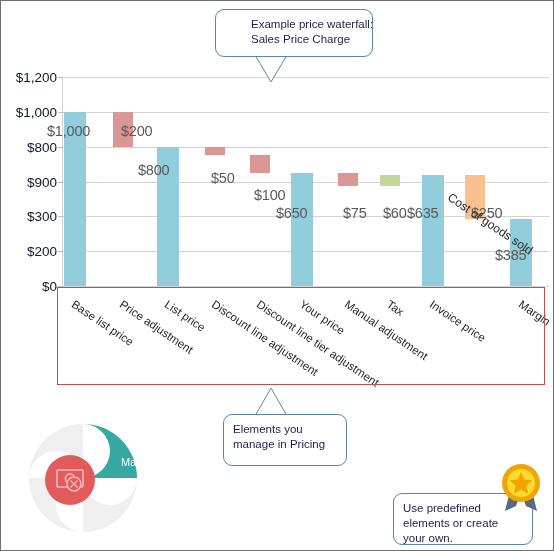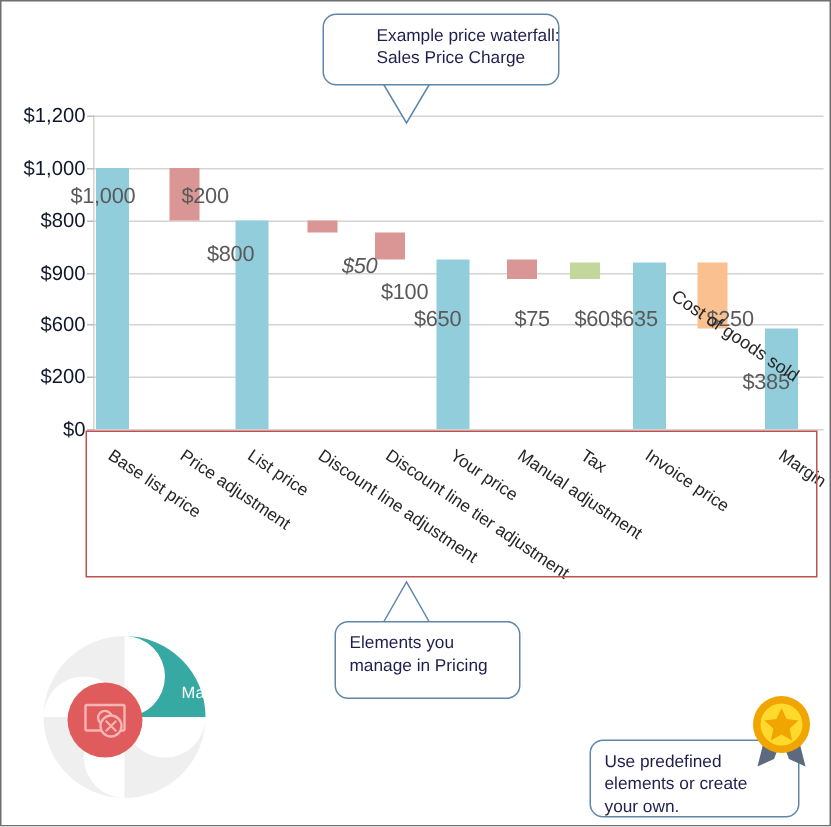--- a/index.html
+++ b/index.html
@@ -149,21 +149,21 @@
 </head>
 <body>
 
 <div id="page">
 
   <div id="ylabels">
       <div class="ylabel" style="top: 0px;">$1,200</div>
       <div class="ylabel" style="top: 34.8333px;">$1,000</div>
       <div class="ylabel" style="top: 69.6667px;">$800</div>
       <div class="ylabel" style="top: 104.5px;">$900</div>
-      <div class="ylabel" style="top: 139.333px;">$600</div>
+      <div class="ylabel" style="top: 139.333px;">$300</div>
       <div class="ylabel" style="top: 174.167px;">$200</div>
       <div class="ylabel" style="top: 209px;">$0</div>
     </div>
 
   <div id="plot">
     <div class="axis-line"></div>
     <div id="gridlines">
         <div class="gridline" style="top: 0px;"></div>
         <div class="gridline" style="top: 34.8333px;"></div>
         <div class="gridline" style="top: 69.6667px;"></div>
@@ -191,21 +191,21 @@
         <div class="bar" style="left: 275px; top: 95.7917px; width: 20px; height: 13.0625px; background: rgb(217, 150, 148);"></div>
         <div class="bar" style="left: 317px; top: 98.4042px; width: 20px; height: 10.45px; background: rgb(195, 214, 155);"></div>
         <div class="bar" style="left: 359px; top: 98.4042px; width: 22px; height: 110.596px; background: rgb(146, 205, 220);"></div>
         <div class="bar" style="left: 402px; top: 98.4042px; width: 20px; height: 43.5417px; background: rgb(250, 192, 144);"></div>
         <div class="bar" style="left: 447px; top: 141.946px; width: 22px; height: 67.0542px; background: rgb(146, 205, 220);"></div>
       </div>
     <div id="bar-labels">
         <div class="bar-label" style="left: -16px; top: 46px;">$1,000</div>
         <div class="bar-label" style="left: 58px; top: 46px;">$200</div>
         <div class="bar-label" style="left: 75px; top: 85px;">$800</div>
-        <div class="bar-label" style="left: 165px; top: 93px; font-style: italic;">$50</div>
+        <div class="bar-label" style="left: 148px; top: 93px;">$50</div>
         <div class="bar-label" style="left: 191px; top: 110px;">$100</div>
         <div class="bar-label" style="left: 213px; top: 128px;">$650</div>
         <div class="bar-label" style="left: 280px; top: 128px;">$75</div>
         <div class="bar-label" style="left: 320px; top: 128px;">$60</div>
         <div class="bar-label" style="left: 344px; top: 128px;">$635</div>
         <div class="bar-label" style="left: 408px; top: 128px;">$250</div>
         <div class="bar-label" style="left: 432px; top: 170px;">$385</div>
       </div>
 
     <div id="cogs">Cost of goods sold</div>

